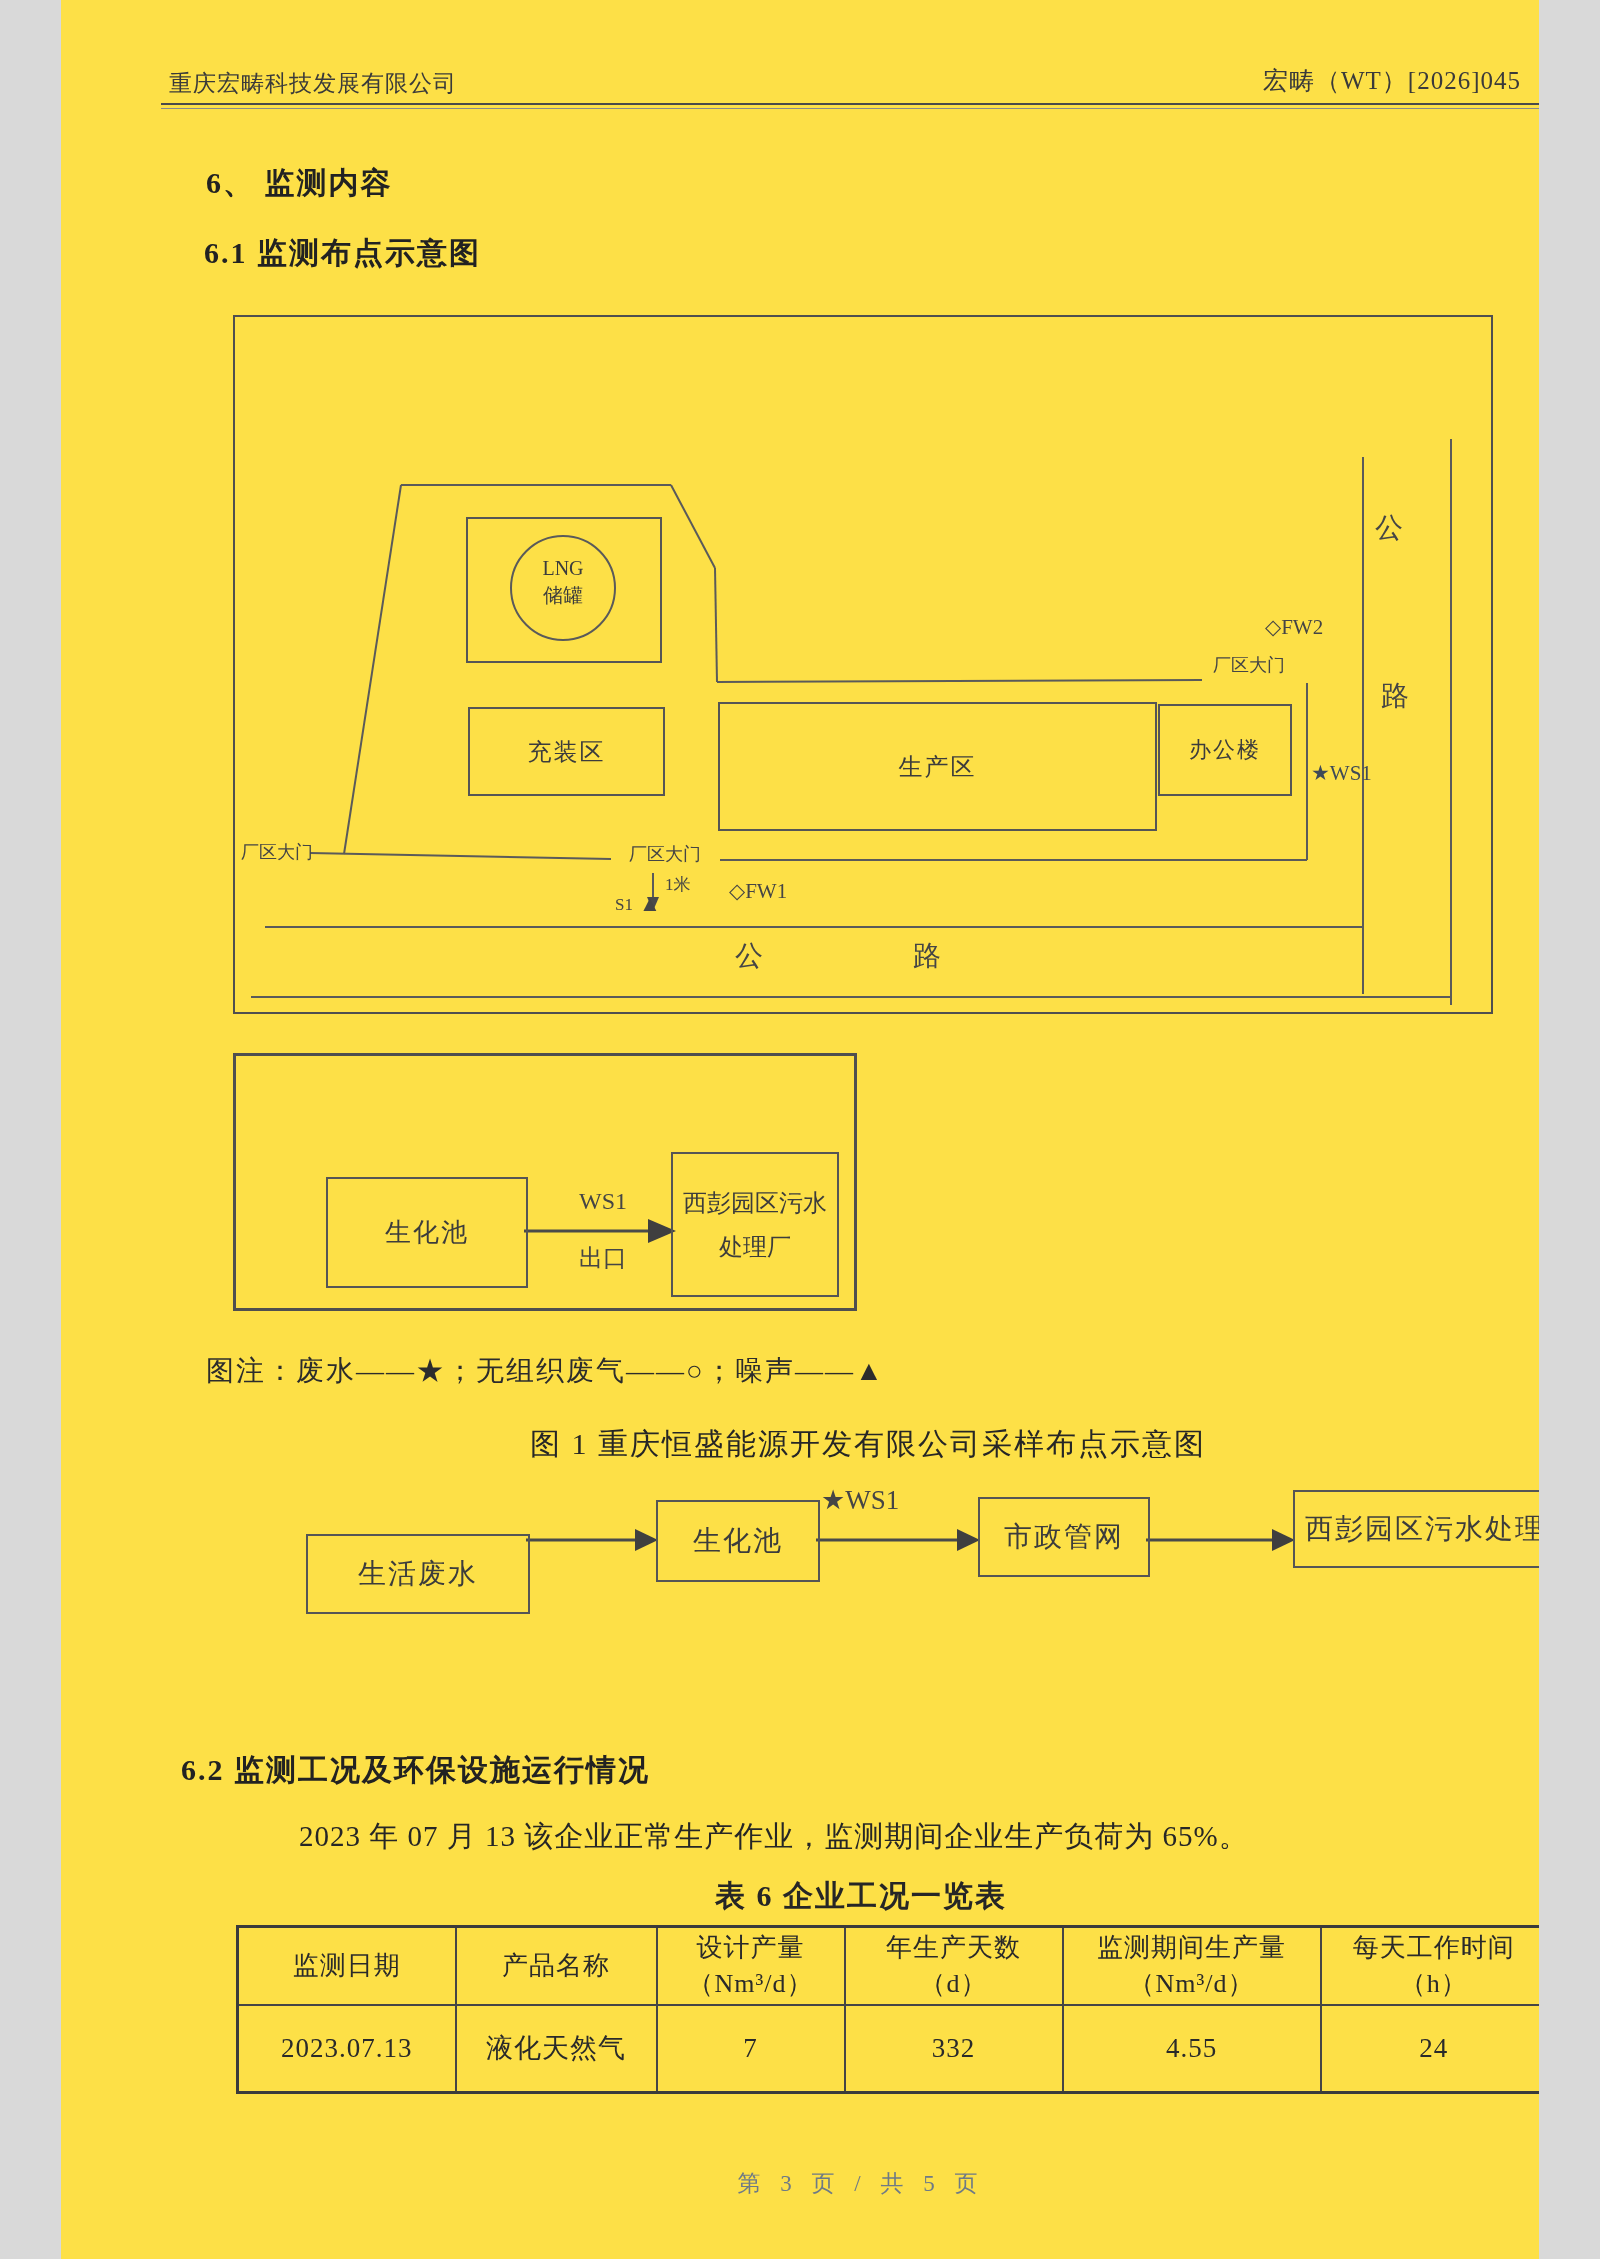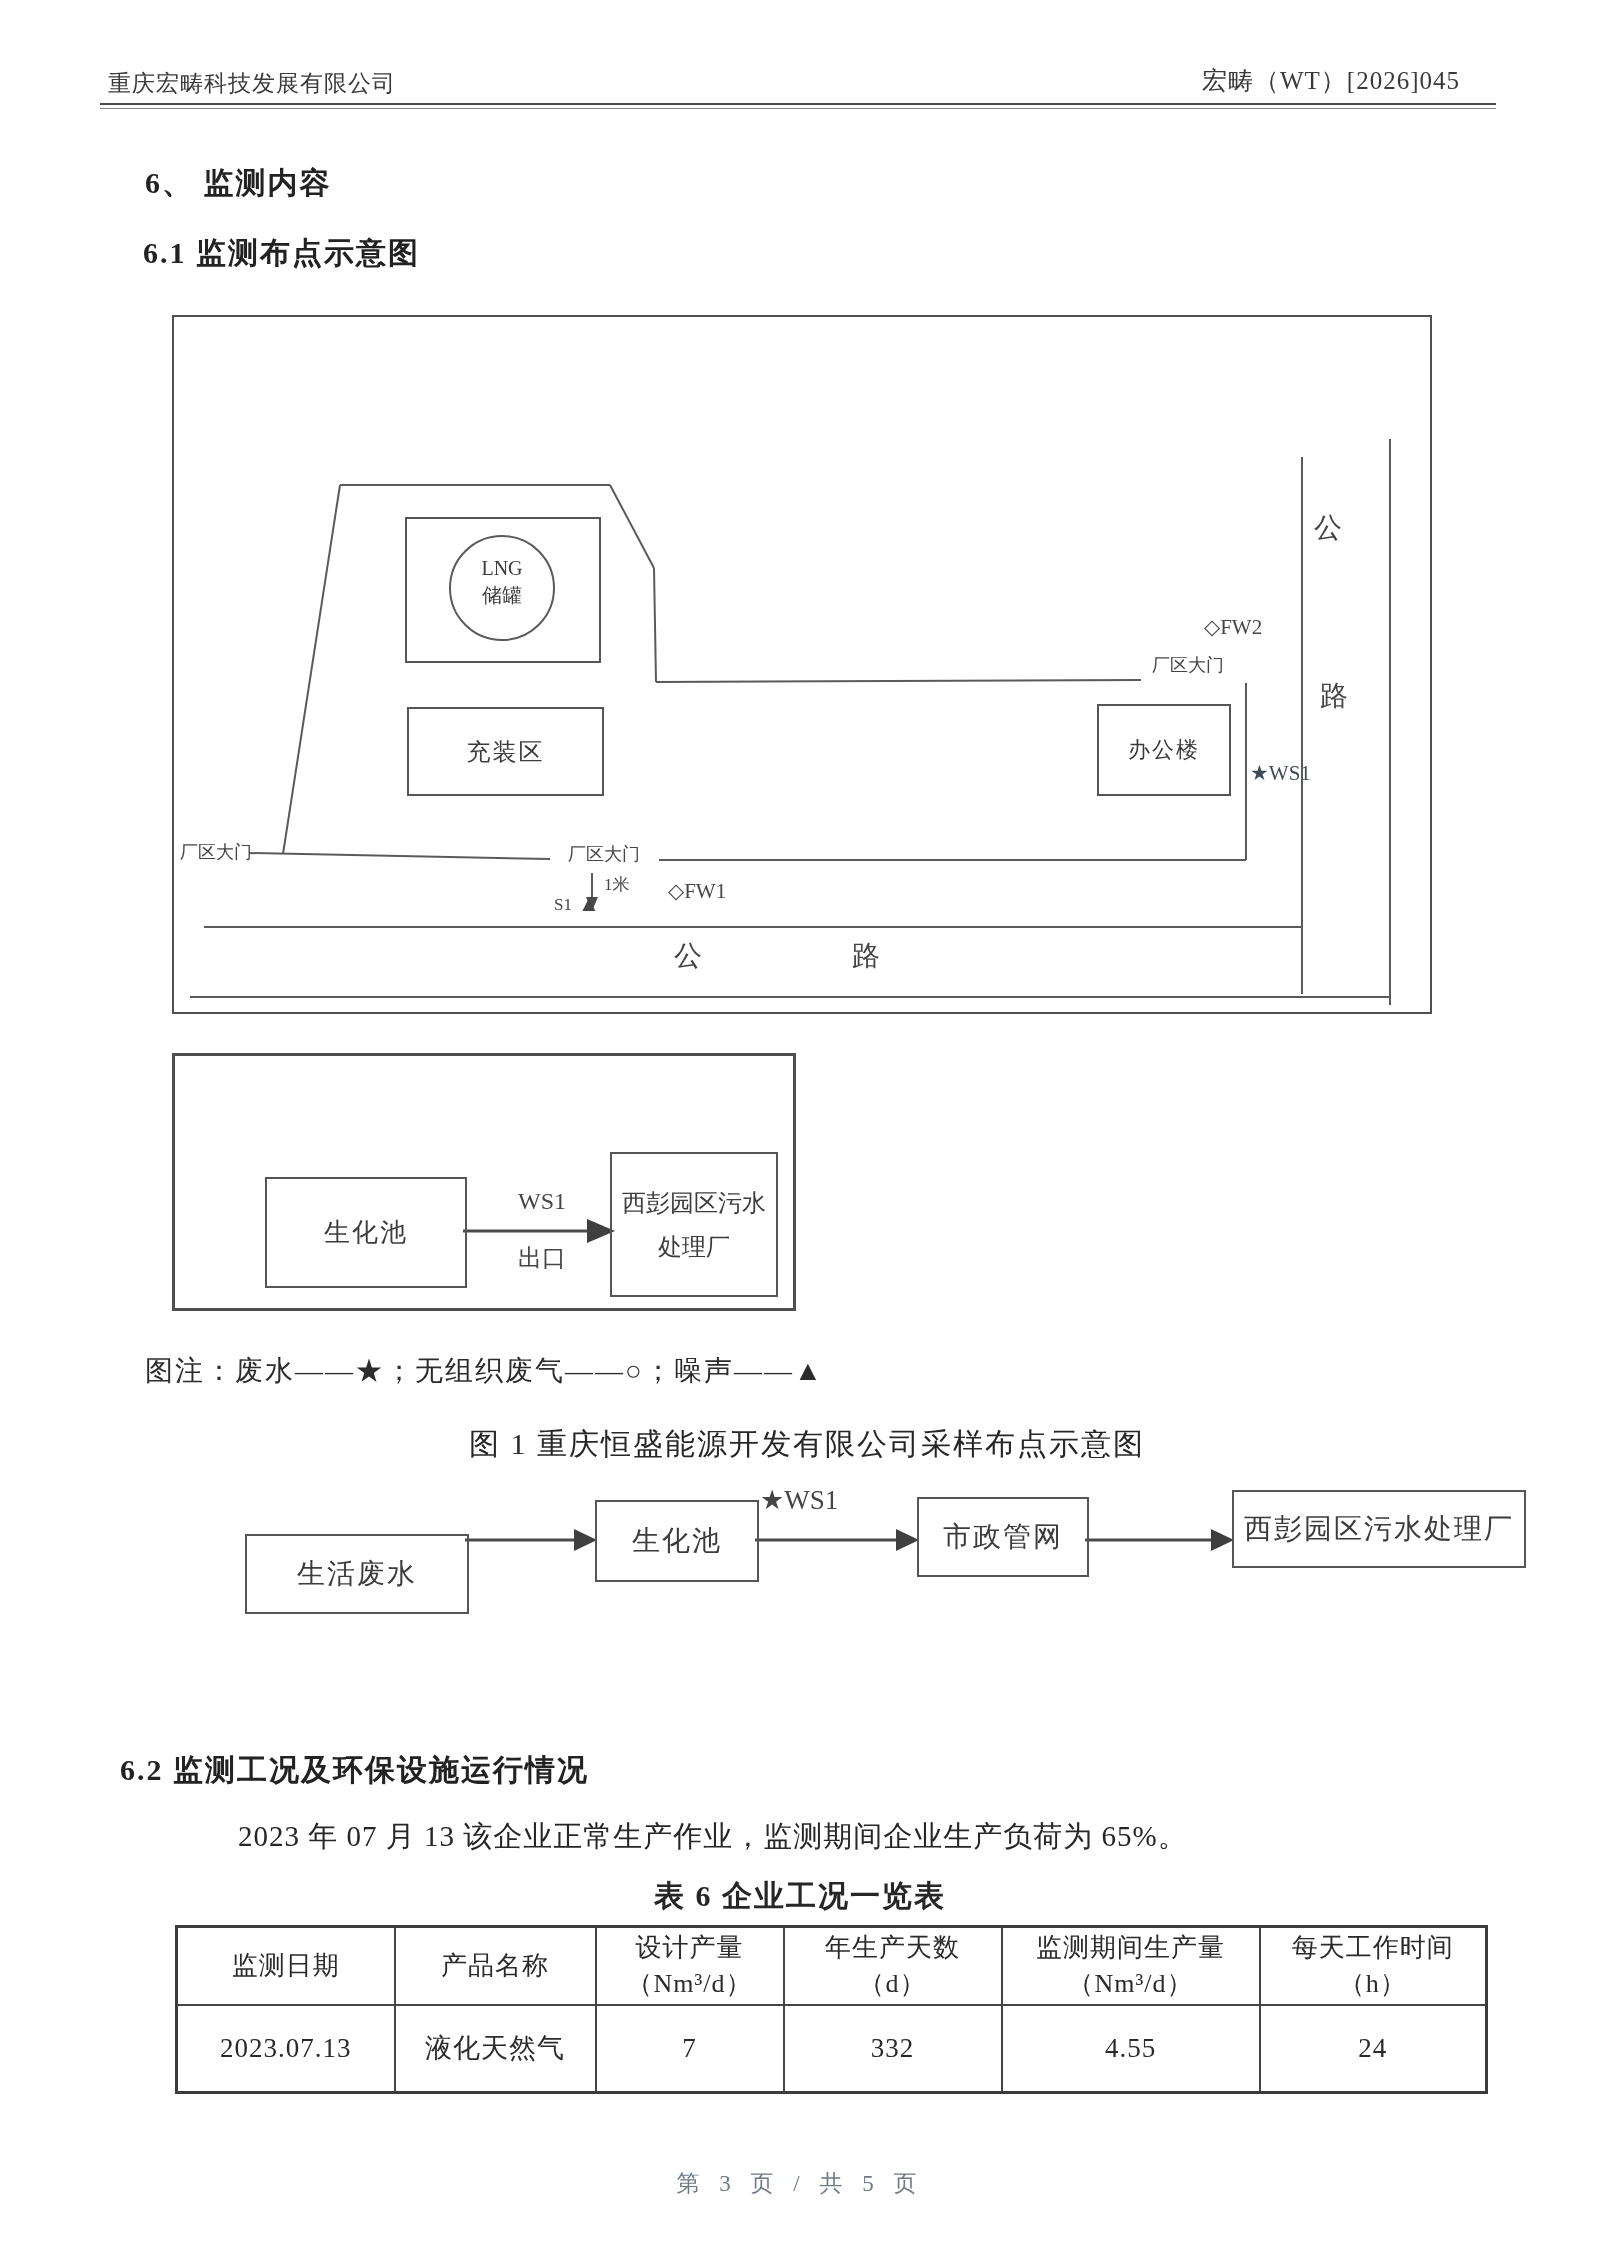--- a/index.html
+++ b/index.html
@@ -1,18 +1,18 @@
 <!DOCTYPE html>
 <html><head>
 <meta charset="utf-8">
 <style>
   html,body{margin:0;padding:0;background:#d9d9d9;}
   #page{
-    position:relative;width:1600px;height:2259px;margin:0 auto;
-    background:#ffffff;overflow:hidden;
+    position:relative;width:1478px;height:2259px;margin:0 auto;
+    background:#fde047;overflow:hidden;
     font-family:"Liberation Serif","DejaVu Serif",serif;
     color:#2e2e2e;
   }
   .abs{position:absolute;}
   .hdr{font-size:23px;letter-spacing:1px;color:#3a3a3a;}
   .rule{position:absolute;background:#4a4a4a;}
   .h1{font-size:30px;font-weight:bold;letter-spacing:2px;color:#222;}
   .body-text{font-size:29px;letter-spacing:1px;color:#262626;}
   .caption{font-size:30px;letter-spacing:2px;color:#262626;text-align:center;}
   .frame{position:absolute;border:2px solid #4f4f4f;background:transparent;}
@@ -67,20 +67,21 @@
       <polygon points="412,580 424,580 418,594" fill="#4a4a4a"></polygon>
     </svg>
 
     <div class="dbox" style="left:231px;top:200px;width:192px;height:142px;"></div>
     <div class="abs" style="left:276px;top:238px;width:104px;text-align:center;font-size:20px;line-height:27px;color:#3c3c3c;">
       <div>LNG</div>
       <div>储罐</div>
     </div>
 
     <div class="dbox flownode" style="left:233px;top:390px;width:193px;height:85px;font-size:24px;">充装区</div>
+    <div class="dbox flownode" style="left:483px;top:385px;width:435px;height:125px;font-size:24px;">生产区</div>
     <div class="dbox flownode" style="left:923px;top:387px;width:130px;height:88px;font-size:22px;">办公楼</div>
 
     <div class="dlabel" style="left:1140px;top:192px;font-size:28px;">公</div>
     <div class="dlabel" style="left:1146px;top:360px;font-size:28px;">路</div>
     <div class="dlabel" style="left:500px;top:620px;font-size:28px;">公</div>
     <div class="dlabel" style="left:678px;top:620px;font-size:28px;">路</div>
 
     <div class="dlabel" style="left:1030px;top:298px;font-size:21px;">◇FW2</div>
     <div class="dlabel" style="left:494px;top:562px;font-size:21px;">◇FW1</div>
     <div class="dlabel" style="left:1076px;top:444px;font-size:21px;color:#3f4a57;">★WS1</div>

